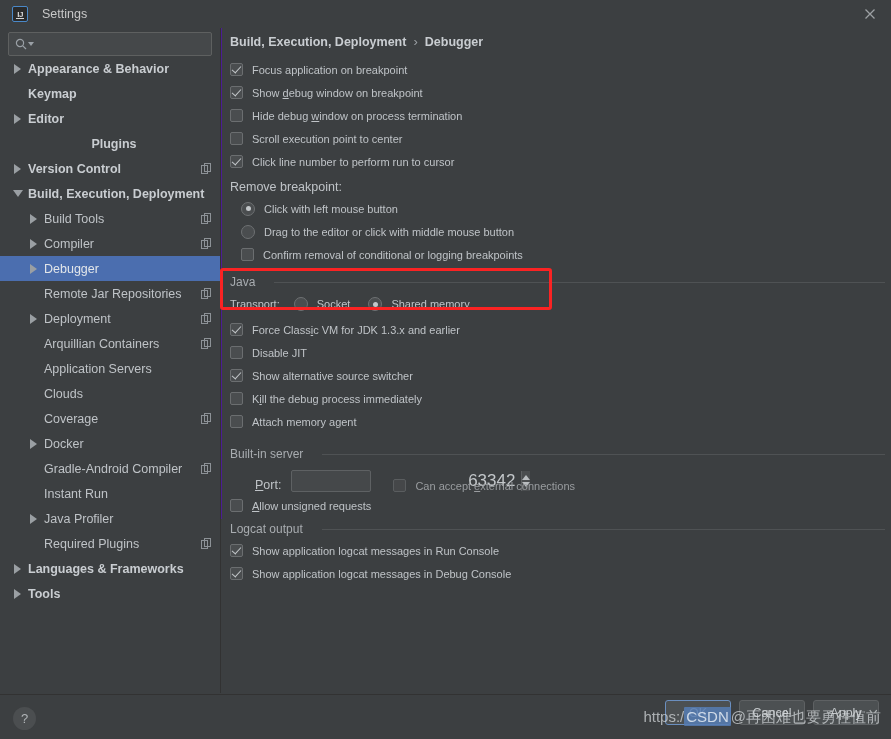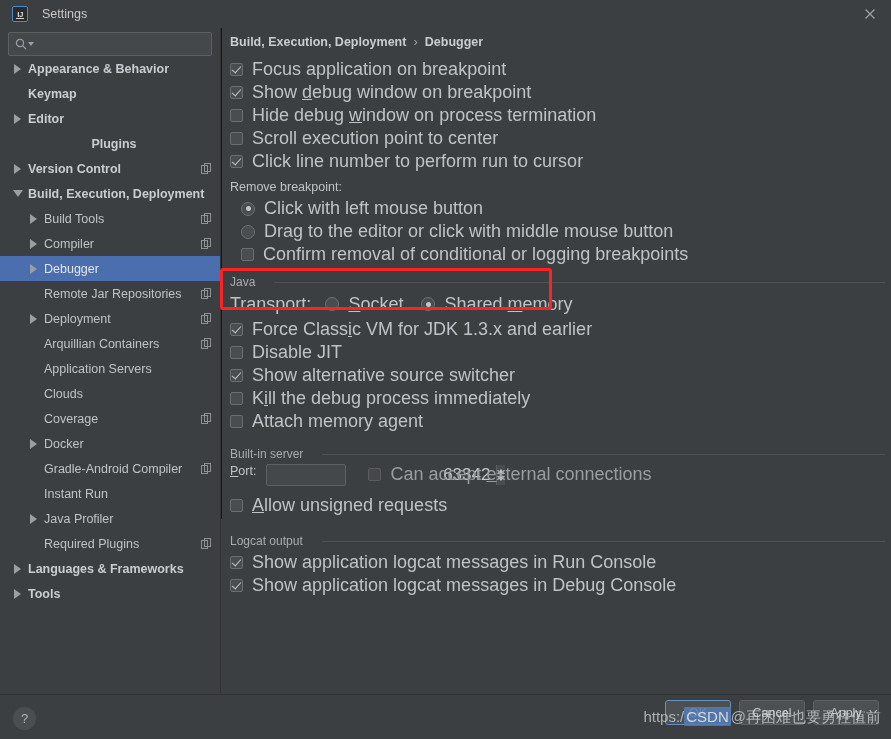--- a/index.html
+++ b/index.html
@@ -8,21 +8,21 @@
     margin: 0; padding: 0;
     width: 891px; height: 739px;
     overflow: hidden;
     background: #3c3f41;
     font-family: "Liberation Sans", "DejaVu Sans", sans-serif;
     font-size: 12px;
     color: #bbbbbb;
     -webkit-font-smoothing: antialiased;
   }
 
-  #app { position: relative; width: 891px; height: 519px; background: #0f172a; }
+  #app { position: relative; width: 891px; height: 519px; background: #4c1d95; }
 
   
   .titlebar {
     position: absolute; left: 0; top: 0; width: 891px; height: 28px;
     background: #3c3f41;
     display: flex; align-items: center;
   }
   .ij-logo {
     width: 16px; height: 16px; margin-left: 12px;
     border: 1.5px solid #4a88c7; border-radius: 2px;
@@ -130,21 +130,21 @@
   .crumb-sep { font-weight: normal; color: #9a9fa3; font-size: 13px; }
 
   .settings-body { position: absolute; left: 8px; top: 30px; right: 6px; }
 
   .opt-row {
     display: flex; align-items: center;
     height: 23px;
     white-space: nowrap;
   }
   .opt-row.indent { padding-left: 11px; }
-  .opt-label { font-size: 18px; color: #bfc3c7; margin-left: 9px; }
+  .opt-label { font-size: 11px; color: #bfc3c7; margin-left: 9px; }
   .opt-label.dim { color: #9a9da0; }
   .mn { text-decoration: underline; text-underline-offset: 1px; }
 
   
   .cb {
     width: 13px; height: 13px; flex: 0 0 auto;
     border: 1px solid #6b6e70;
     background: #4a4d4f;
     border-radius: 2px;
     position: relative;
@@ -179,21 +179,21 @@
 
   
   .group-head {
     display: flex; align-items: center; gap: 19px;
     height: 20px; margin-top: 5px;
   }
   .group-title { font-size: 12px; color: #a8acb0; white-space: nowrap; }
   .group-line { flex: 1; height: 1px; background: #4f5254; }
 
   
-  .port-row { display: flex; align-items: flex-start; height: 28px; white-space: nowrap; }
+  .port-row { display: flex; align-items: flex-end; height: 28px; white-space: nowrap; margin-left: 25px; }
   .port-label { font-size: 12.5px; color: #bfc3c7; margin-right: 10px; }
   .spinner {
     display: flex; align-items: stretch;
     height: 22px; width: 80px;
     border: 1px solid #5e6163;
     background: #45484a;
     border-radius: 2px;
   }
   .spinner-value {
     flex: 1; display: flex; align-items: center; justify-content: flex-end;
@@ -584,21 +584,21 @@
           <span class="opt-label dim">
             <span>Can accept </span><u class="mn">e</u><span>xternal connections</span>
           </span>
         </span>
       </div>
       <div class="opt-row" style="margin-top:2px;">
         <span class="cb"></span>
         <span class="opt-label"><u class="mn">A</u><span>llow unsigned requests</span></span>
       </div>
 
-      <div class="group-head" style="margin-top:14px;">
+      <div class="group-head" style="margin-top:2px;">
         <span class="group-title">Logcat output</span>
         <span class="group-line"></span>
       </div>
       <div id="logcat-checkboxes">
           <div class="opt-row">
             <span class="cb checked"></span>
             <span class="opt-label">Show application logcat messages in Run Console</span>
           </div>
           <div class="opt-row">
             <span class="cb checked"></span>

